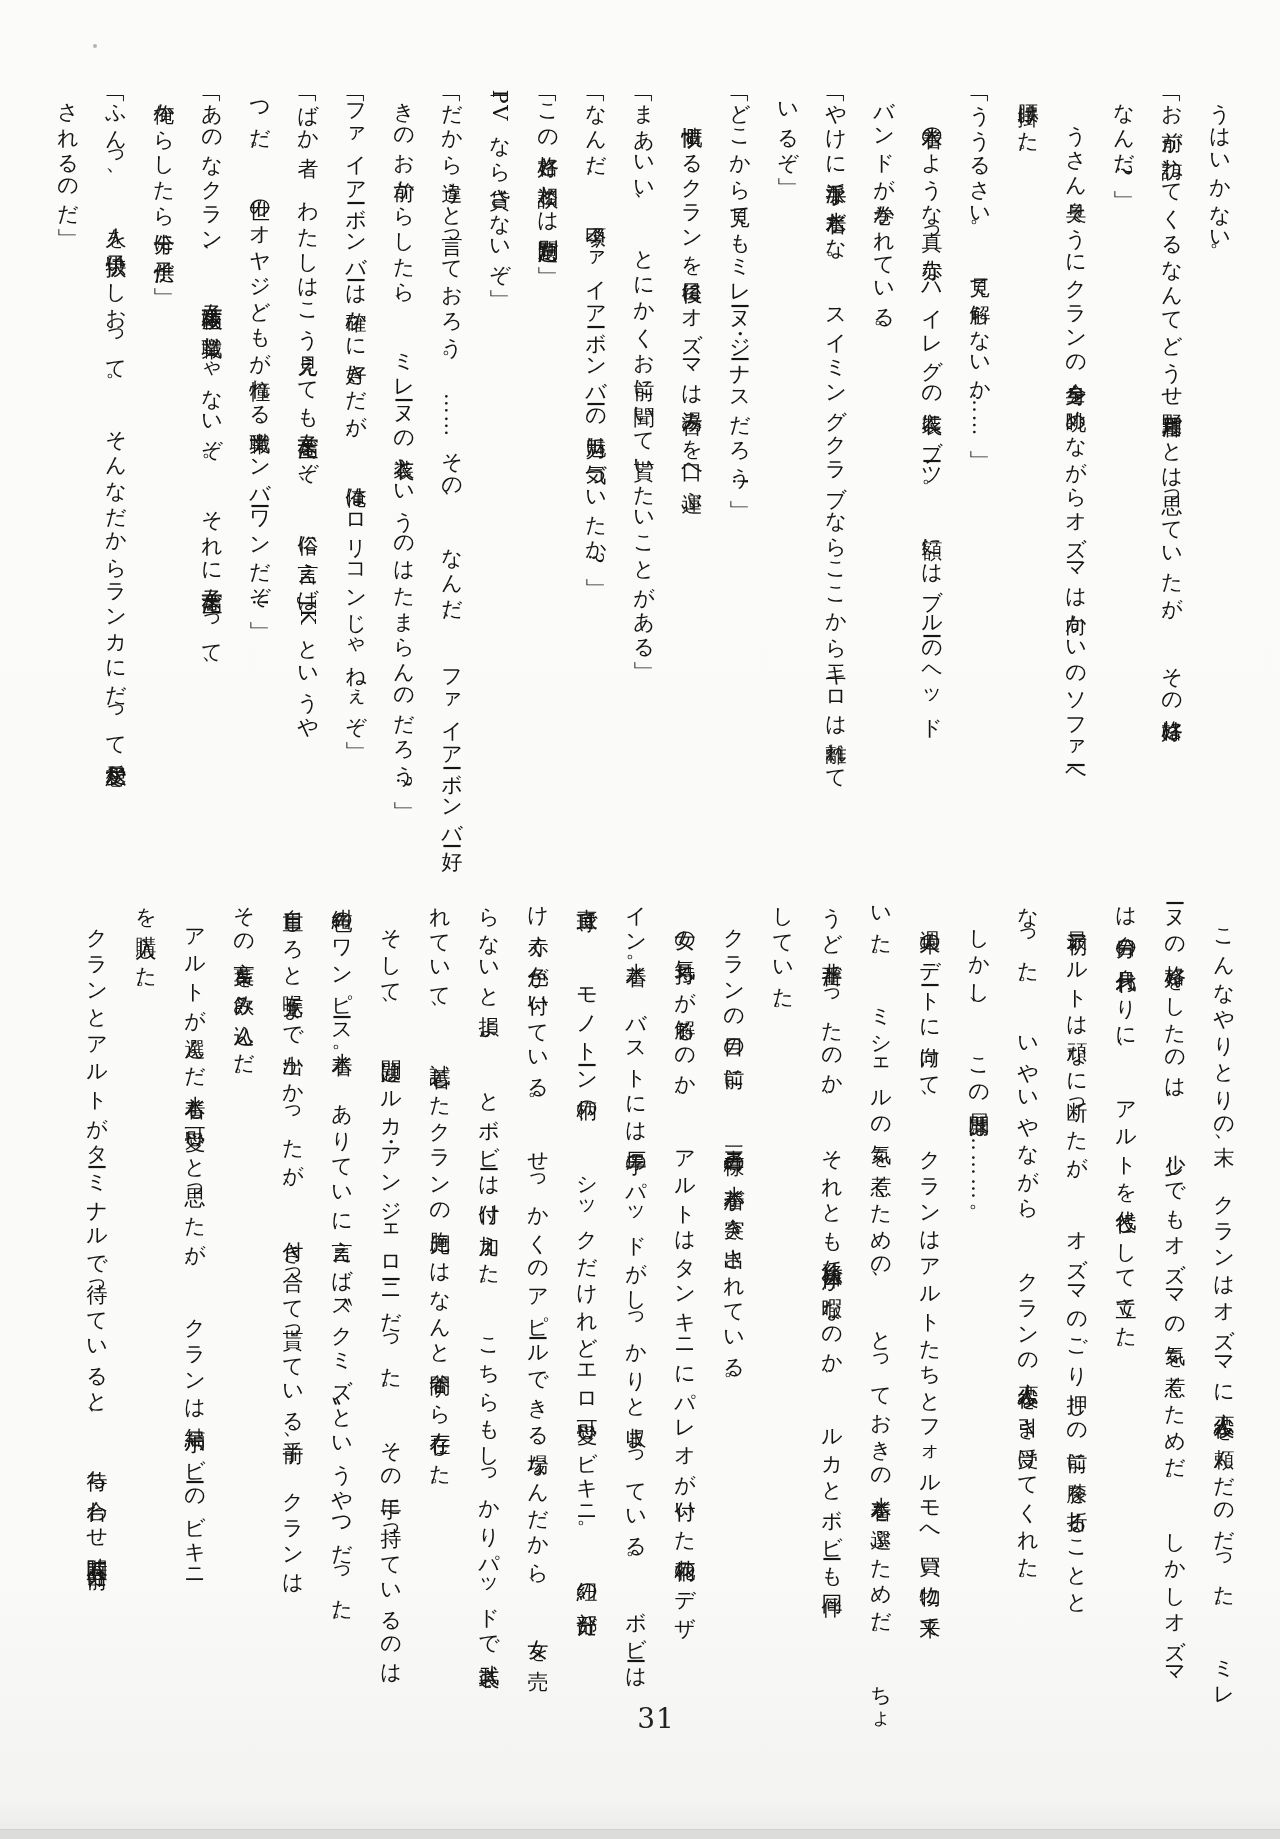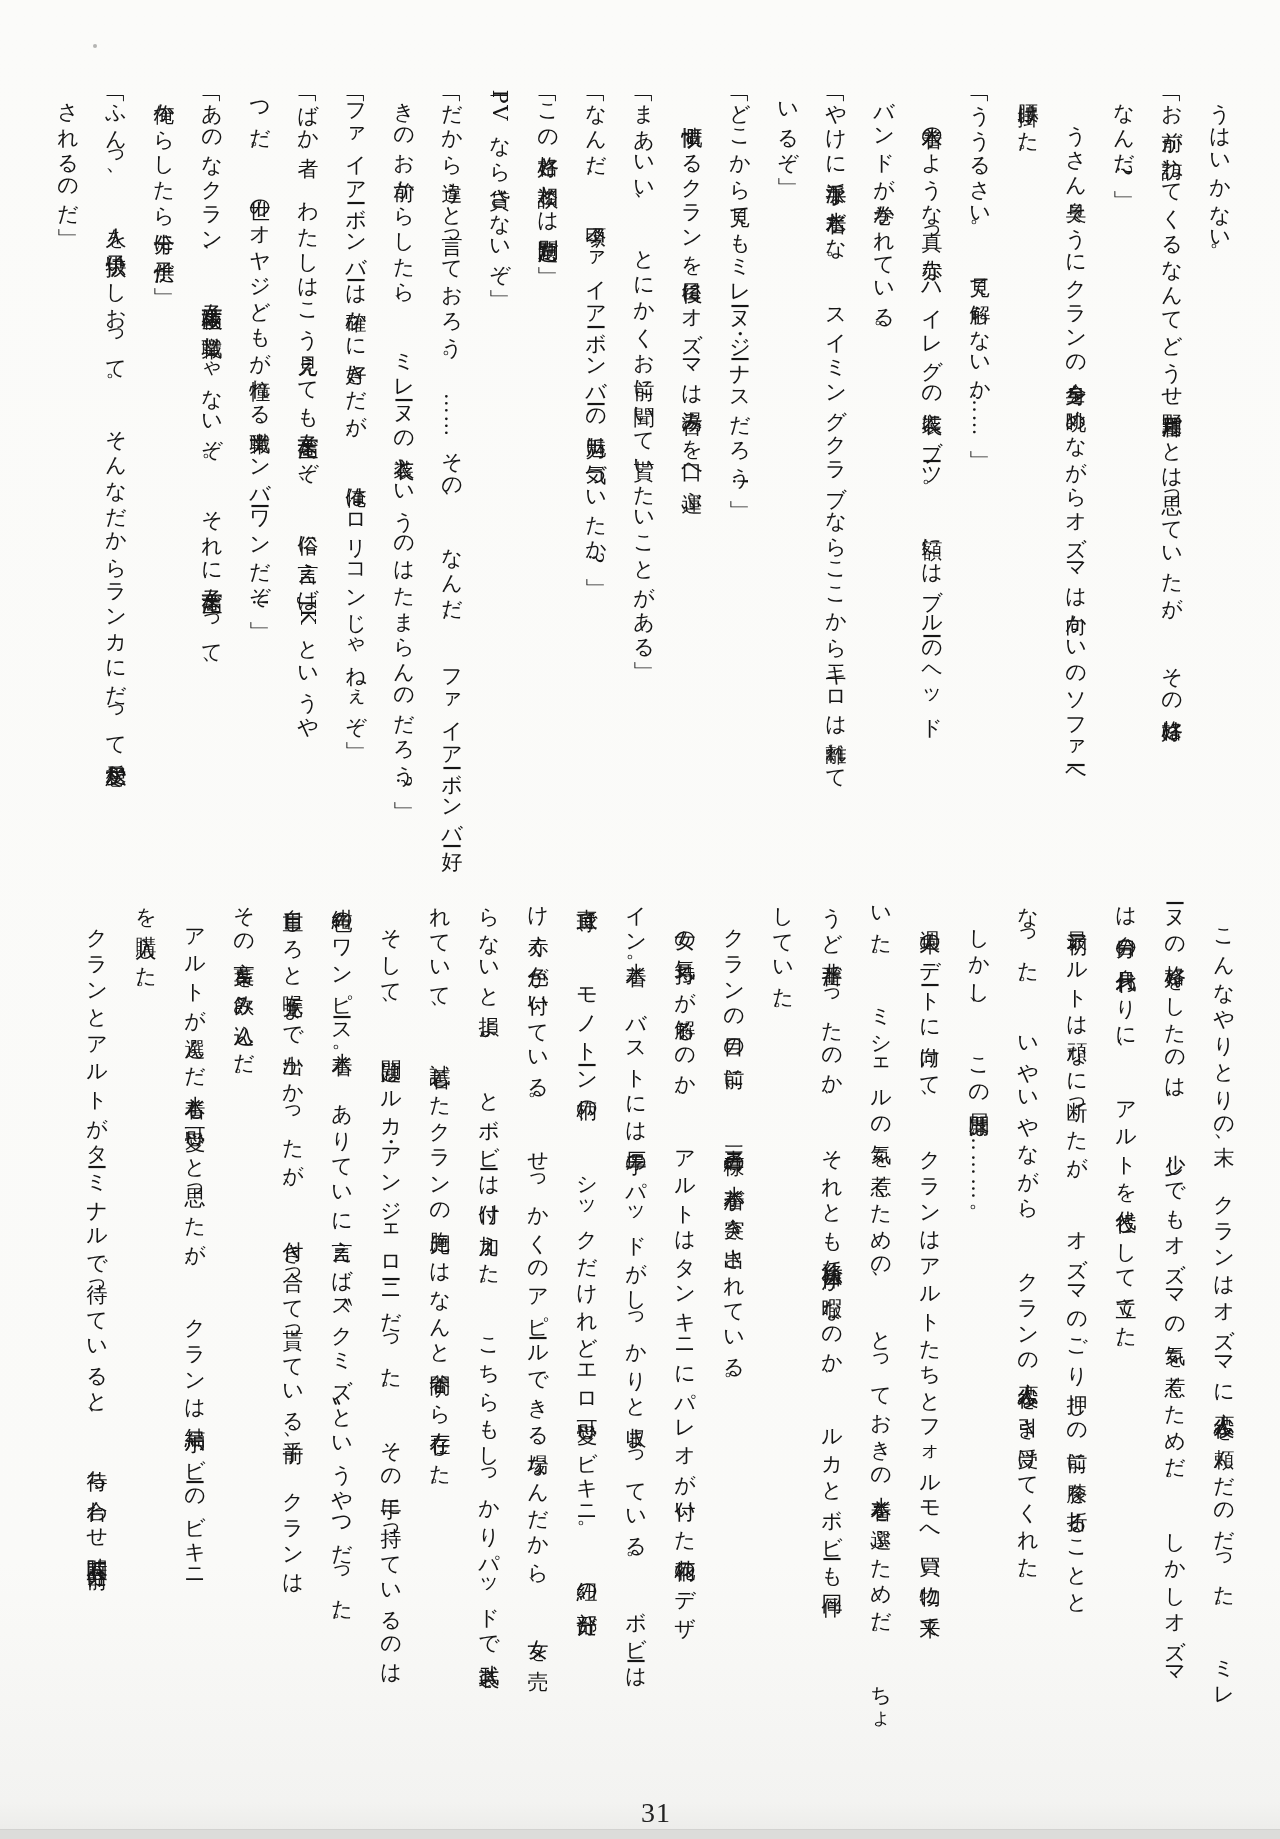--- a/index.html
+++ b/index.html
@@ -44,28 +44,27 @@
     height: 846px;
     font-size: 21px;
     letter-spacing: 3px;
     line-height: 49px;
   }
   .text-block p.indent {
     text-indent: 1.05em;
   }
   .page-number {
     position: absolute;
-    top: 1797px;
+    top: 1702px;
     left: 616px;
     width: 80px;
     text-align: center;
     font-size: 28px;
     color: #222;
     letter-spacing: 1px;
-    font-family: Liberation Serif, serif;
   }
   .bottom-edge {
     position: absolute;
     left: 0;
     right: 0;
     bottom: 0;
     height: 9px;
     background: #dcdcda;
     border-top: 1px solid #d2d2d0;
   }

